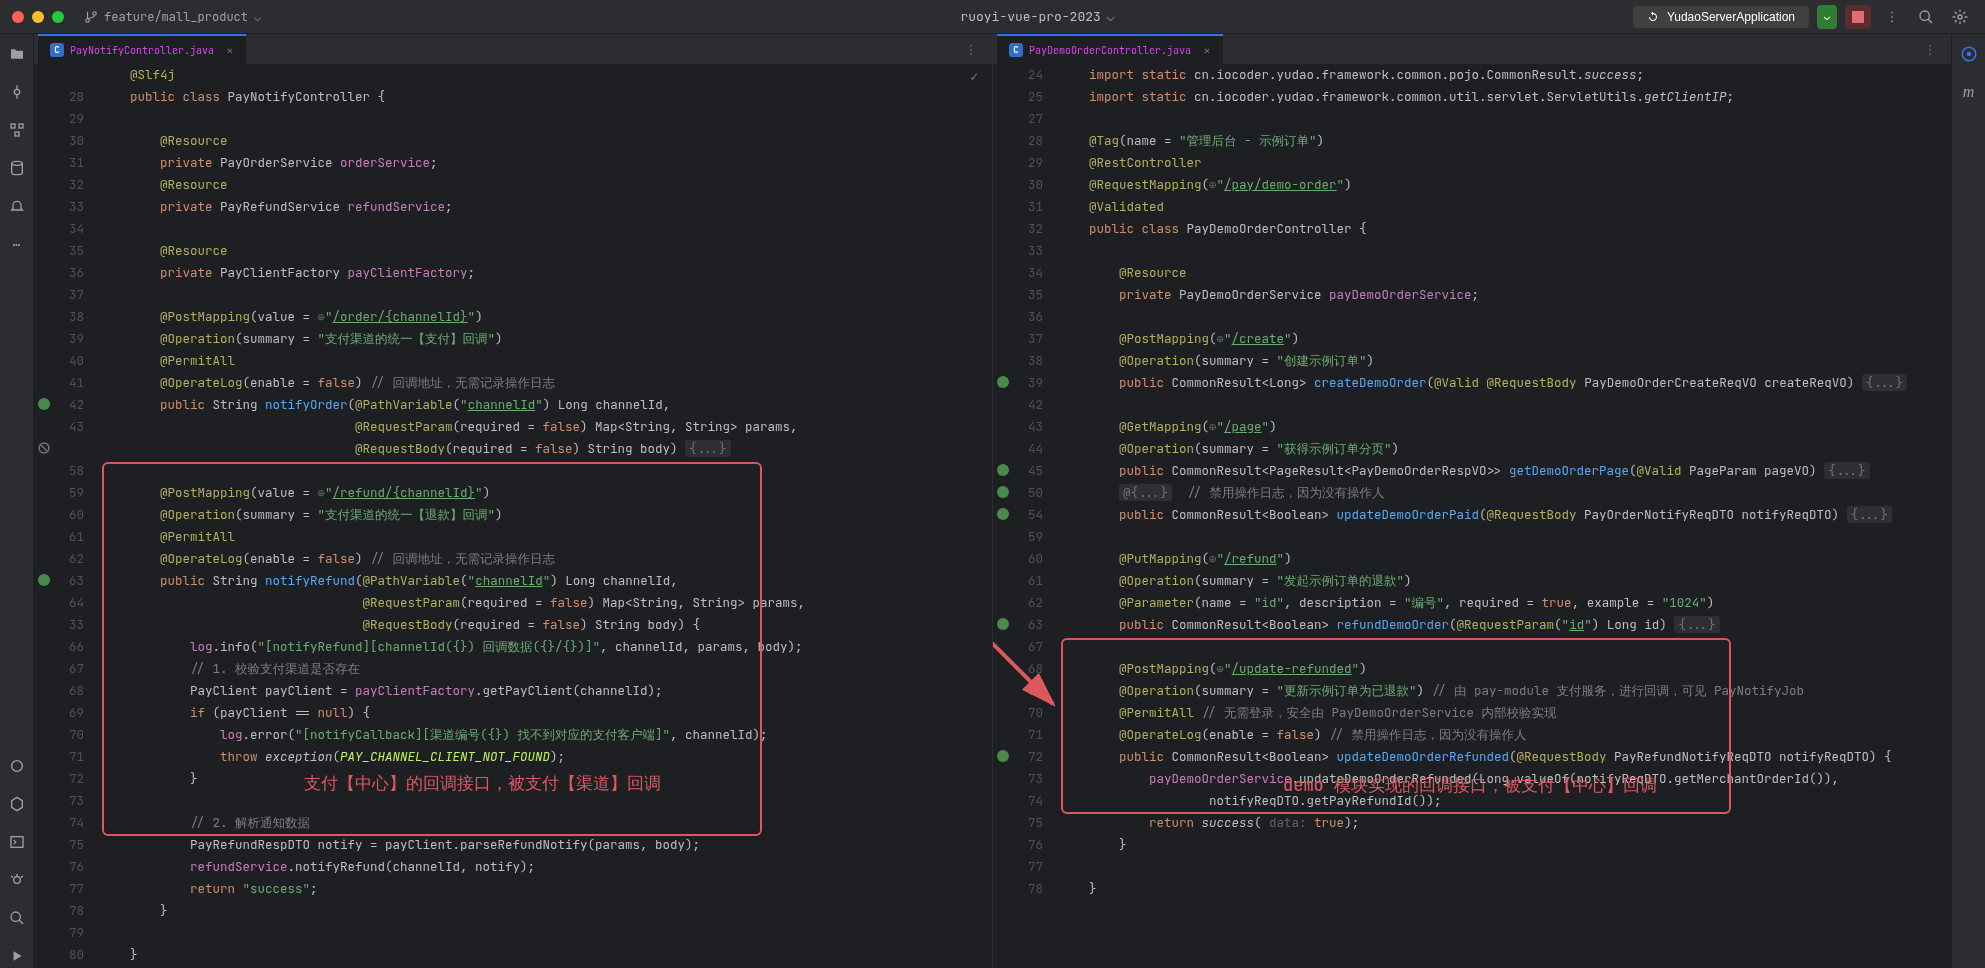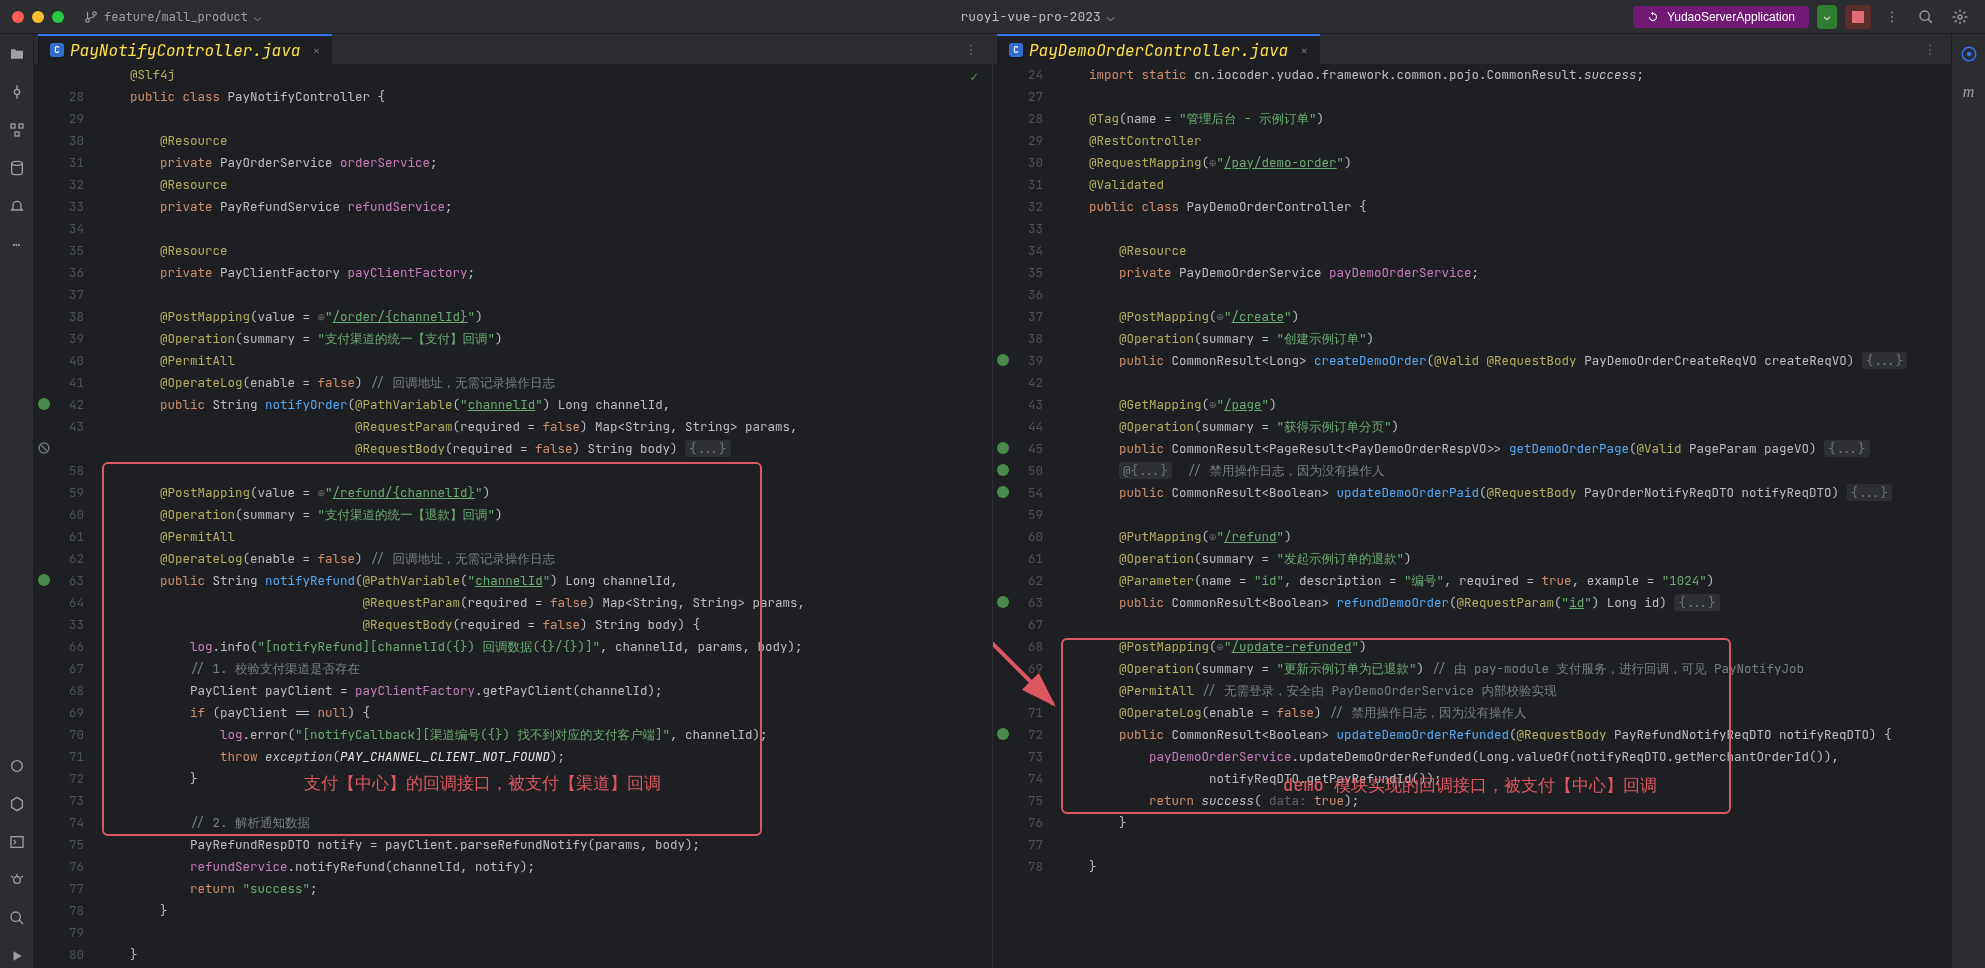--- a/index.html
+++ b/index.html
@@ -4,47 +4,47 @@
 <style>
 * { margin: 0; padding: 0; box-sizing: border-box; }
 body { font-family: "JetBrains Mono", Menlo, Consolas, monospace; background: #1e1f22; color: #bcbec4; font-size: 13px; overflow: hidden; }
 .titlebar { height: 34px; background: #2b2d30; display: flex; align-items: center; padding: 14px 12px; border-bottom: 1px solid #1e1f22; }
 .traffic { display: flex; gap: 8px; margin-right: 20px; }
 .dot { width: 12px; height: 12px; border-radius: 50%; }
 .dot.red { background: #ff5f57; } .dot.yellow { background: #febc2e; } .dot.green { background: #28c840; }
 .branch { color: #a0a0a0; font-size: 12px; display: flex; align-items: center; gap: 6px; }
 .project { position: absolute; left:50%; transform: translateX(-50%); color: #bcbec4; font-size: 13px; display:flex; align-items:center; gap:6px;margin-left:45px;}
 .run-area { margin-left: auto; display: flex; gap: 8px; align-items: center; }
-.run-btn { background: #701a75; border: none; color: #fff; padding: 4px 14px; border-radius: 4px; font-size: 12px; display:flex; align-items:center; gap:8px; cursor:pointer;}
+.run-btn { background: #404040; border: none; color: #fff; padding: 4px 14px; border-radius: 4px; font-size: 12px; display:flex; align-items:center; gap:8px; cursor:pointer;}
 .run-drop { background: #2e7d32; width: 20px; height: 24px; border-radius: 4px; display:flex; align-items:center; justify-content:center; cursor:pointer; }
 .stop-btn { background: #5a2c2c; width: 26px; height: 24px; border-radius: 4px; display: flex; align-items: center; justify-content: center; cursor:pointer; }
 .icon-btn { width: 26px; height: 24px; border-radius: 4px; display:flex; align-items:center; justify-content:center; cursor:pointer; color:#a0a0a0; }
 .main { display: flex; height: calc(100vh - 34px); }
 .left-rail { width: 34px; background: #2b2d30; display: flex; flex-direction: column; align-items: center; padding-top: 8px; gap: 14px; border-right: 1px solid #1e1f22; }
 .left-rail .spacer { flex: 1; }
 .right-rail { width: 34px; background: #2b2d30; display: flex; flex-direction: column; align-items: center; padding-top: 8px; gap: 14px; border-left: 1px solid #1e1f22; }
 .editors { flex: 1; display: flex; }
 .pane { flex: 1; display: flex; flex-direction: column; border-right: 1px solid #2b2d30; position:relative; }
 .tabs { height: 30px; background: #2b2d30; display: flex; align-items: center; padding-left: 4px; }
 .tab { display: flex; align-items: center; gap: 6px; padding: 0 12px; height: 30px; background: #1e1f22; border-top: 2px solid #3574f0; cursor:pointer; }
 .tab .ficon { width: 14px; height: 14px; border-radius: 3px; background: #316dca; display:flex; align-items:center; justify-content:center; color:#fff; font-size:9px; font-weight:bold;}
 .tab .close { color: #6f737a; margin-left: 6px; cursor:pointer; }
-.tab-name { color: #fde047; font-size: 16px; font-style: italic; }
+.tab-name { color: #d946ef; font-size: 10px; }
 .code-area { flex: 1; overflow: auto; background: #1e1f22; position: relative; }
 .code-row { display: flex; font-family: "JetBrains Mono", Menlo, monospace; font-size: 12.5px; line-height: 22px; }
 .gutter { width: 62px; text-align: right; color: #4e5157; padding-right: 12px; user-select: none; position:relative; }
 .gutter-mark { position:absolute; left:4px; top:4px; width:12px; height:12px; }
 .codeline { flex: 1; white-space: pre; padding-left: 4px; }
 .kw { color: #cf8e6d; } 
 .ann { color: #b3ae60; } 
 .str { color: #6aab73; } 
 .cmt { color: #7a7e85; }
 .field { color: #c77dbb; }
 .fn { color: #56a8f5; }
-.const-err { color: #e5e5e5; font-style: italic; }
+.const-err { color: #bef264; font-style: italic; }
 .redbox { position: absolute; border: 2px solid #db5860; border-radius: 6px; pointer-events: none; z-index: 10; }
 .caption { position: absolute; color: #db5860; font-size: 17px; font-weight: 500; z-index: 11; pointer-events:none;}
 .arrow { position: absolute; z-index: 12; pointer-events: none; }
 .fold { color:#6f737a; background:#2d2f33; border-radius:3px; padding: 0 4px; }
 .hint { color:#5f6163; font-style:normal; }
 svg { display:block; }
 </style>
 </head>
 <body>
 
@@ -395,20 +395,24 @@
           </svg>
       <div class="code-row">
             <div class="gutter"></div>
             <div class="codeline"></div>
           </div>
           <div class="code-row">
             <div class="gutter">24</div>
             <div class="codeline">    <span class="kw">import static</span> cn.iocoder.yudao.framework.common.pojo.CommonResult.<span style="font-style:italic">success</span>;</div>
           </div>
           <div class="code-row">
+            <div class="gutter">25</div>
+            <div class="codeline">    <span class="kw">import static</span> cn.iocoder.yudao.framework.common.util.servlet.ServletUtils.<span style="font-style:italic">getClientIP</span>;</div>
+          </div>
+          <div class="code-row">
             <div class="gutter">27</div>
             <div class="codeline"></div>
           </div>
           <div class="code-row">
             <div class="gutter">28</div>
             <div class="codeline">    <span class="ann">@Tag</span>(name = <span class="str">"管理后台 - 示例订单"</span>)</div>
           </div>
           <div class="code-row">
             <div class="gutter">29</div>
             <div class="codeline">    <span class="ann">@RestController</span></div>

